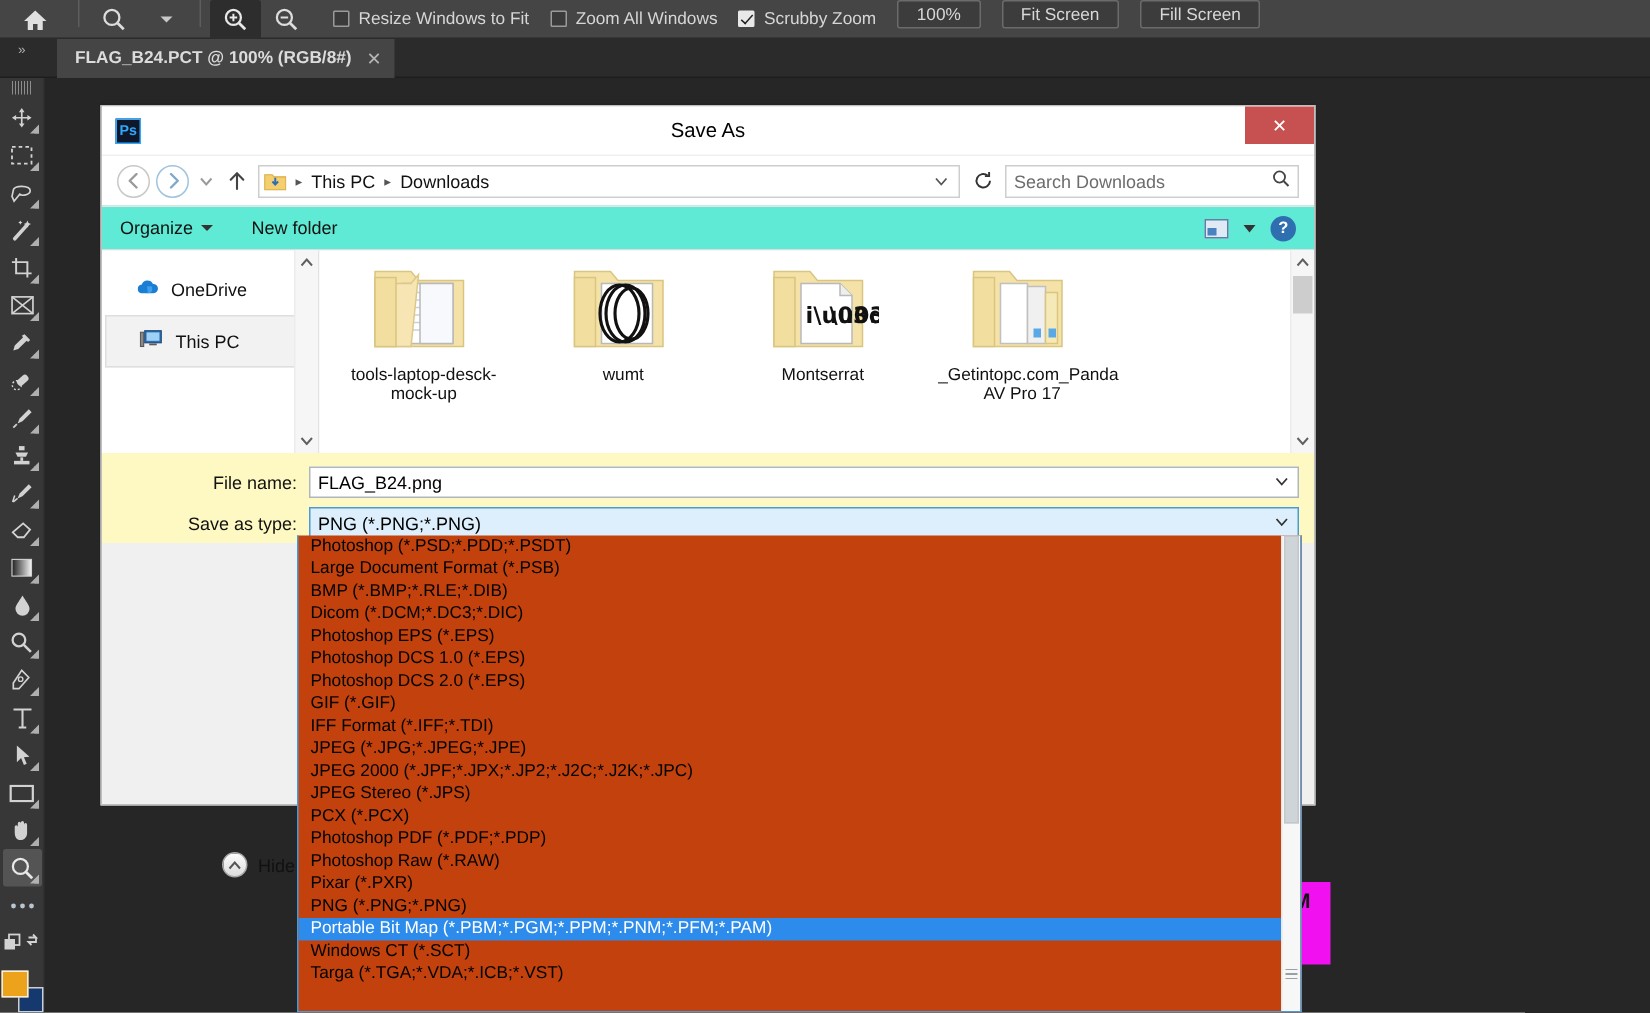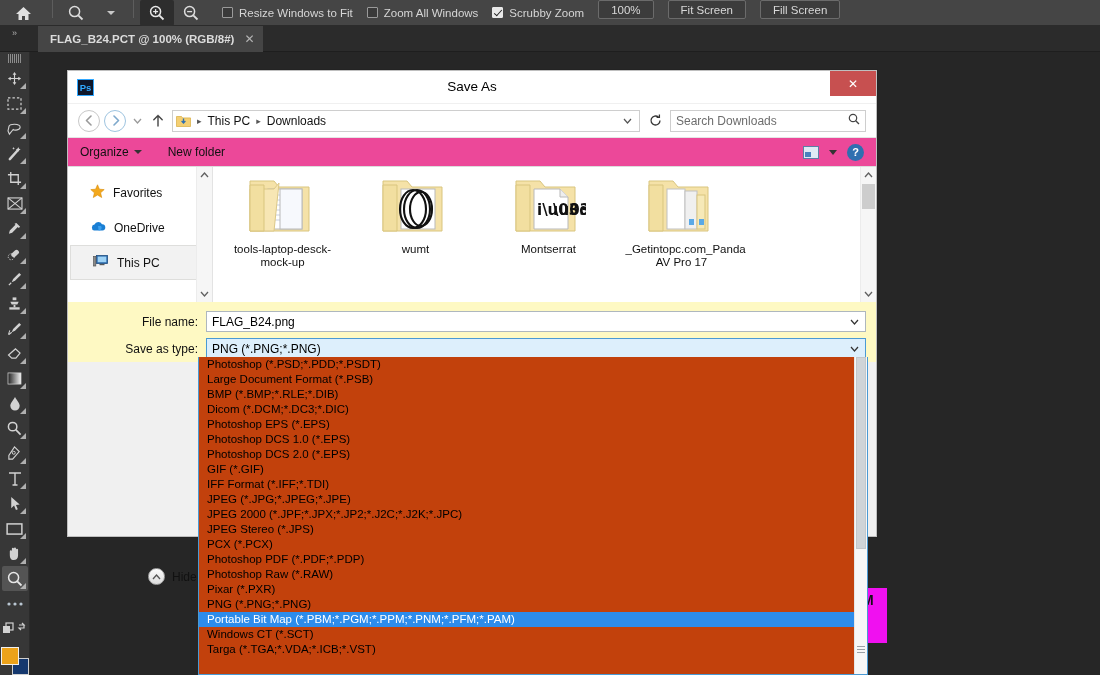--- a/index.html
+++ b/index.html
@@ -124,21 +124,21 @@
   #refresh-btn{ width:22px;height:22px;display:flex;align-items:center;justify-content:center;color:#333;font-size:13px;}
   #searchbox{
     width:196px;height:22px;background:#fff;border:1px solid #cecece;display:flex;align-items:center;
     padding:0 5px; gap:4px;
   }
   #search-ph{ font-size:12px;color:#6d6d6d; flex:1; }
   #search-icon{ color:#444; font-size:12px; }
 
   
   #dlg-toolbar{
-    height:30px; background:#ec4899; border-top:1px solid #e4e4e4; border-bottom:1px solid #dcdcdc;
+    height:30px; background:#5eead4; border-top:1px solid #e4e4e4; border-bottom:1px solid #dcdcdc;
     display:flex; align-items:center; padding:0 12px; gap:26px;
   }
   .tb-item{ font-size:12px; color:#111; display:flex;align-items:center;gap:5px; }
   .tb-caret{ width:0;height:0;border-left:4px solid transparent;border-right:4px solid transparent;border-top:4px solid #333;}
   #tb-right{ margin-left:auto; display:flex; align-items:center; gap:10px; }
   #view-icon{ width:16px;height:13px;border:1px solid #5b7fa6;background:#dfeaf5;position:relative;}
   #view-icon:after{content:"";position:absolute;left:1px;bottom:1px;width:6px;height:5px;background:#4a82bf;}
   #view-caret{ width:0;height:0;border-left:4px solid transparent;border-right:4px solid transparent;border-top:5px solid #333;}
   #help-icon{ width:17px;height:17px;border-radius:50%;background:#2f6fb0;color:#fff;font-size:11px;font-weight:bold;
               display:flex;align-items:center;justify-content:center;}
@@ -480,28 +480,20 @@
     <div class="tb-item">New folder</div>
     <div id="tb-right">
       <span id="view-icon"></span>
       <span id="view-caret"></span>
       <span id="help-icon">?</span>
     </div>
   </div>
 
   <div id="dlg-body">
     <div id="sidebar">
-      <div class="side-item">
-        <span>
-          <svg width="15" height="15" viewBox="0 0 15 15">
-              <path d="M7.5 0.8 L9.4 5.2 L14.2 5.6 L10.6 8.8 L11.7 13.5 L7.5 11 L3.3 13.5 L4.4 8.8 L0.8 5.6 L5.6 5.2 Z" fill="#f3a81c" stroke="#d98c09" stroke-width="0.6"></path>
-            </svg>
-        </span>
-        <span>Favorites</span>
-      </div>
       <div class="side-item">
         <span>
           <svg width="16" height="12" viewBox="0 0 16 12">
               <path d="M4.2 10.5 a3 3 0 0 1 0.3 -5.9 A4.1 4.1 0 0 1 12 4.3 a2.9 2.9 0 0 1 0.4 6.2 Z" fill="#1a7fd4"></path>
               <path d="M8.6 10.5 a2.8 2.8 0 0 0 2.4 -4.6 L8 6 Z" fill="#3ba0ef"></path>
             </svg>
         </span>
         <span>OneDrive</span>
       </div>
       <div class="side-item sel">

